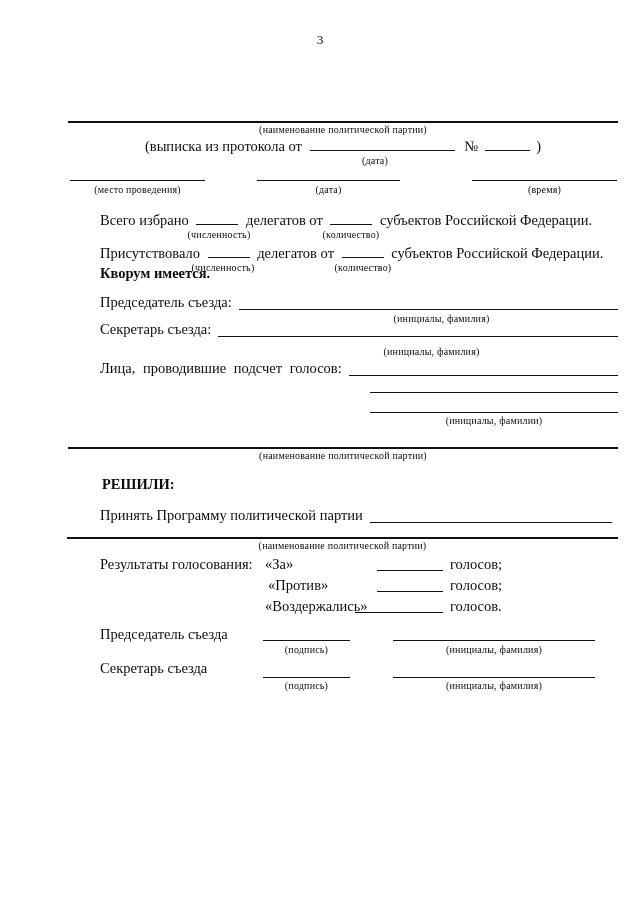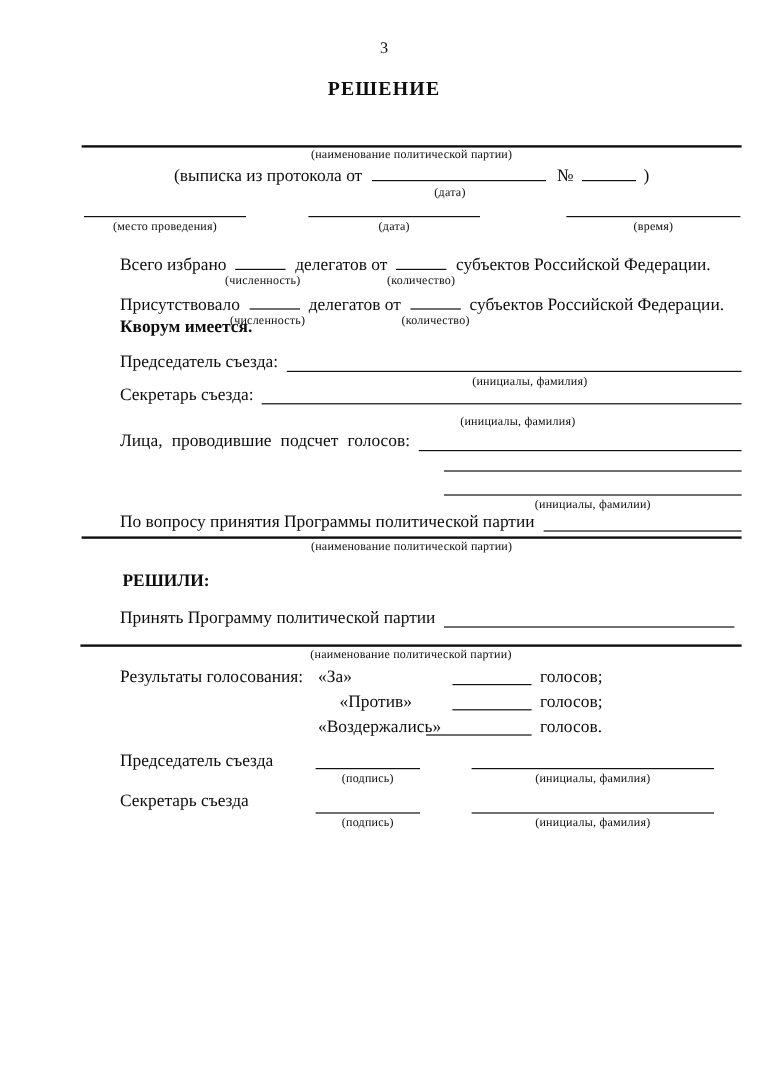--- a/index.html
+++ b/index.html
@@ -45,21 +45,20 @@
   .line-h { line-height: 17px; }
   .wide-words { word-spacing: 4px; }
 </style>
 </head>
 <body>
 
 <div class="page">
 
   <div class="abs center pagenum" style="top:32px; left:0; width:640px;">3</div>
 
-  <div class="abs center title bold" style="top:64px; left:0; width:640px;">РЕШЕНИЕ</div>
 
   <div class="abs rule" style="top:112px; left:68px; width:550px;"></div>
   <div class="abs center small" style="top:124px; left:68px; width:550px;">(наименование политической партии)</div>
 
   <div class="abs center" style="top:137px; left:68px; width:550px; height:17px; line-height:17px;">
     <span>(выписка из протокола от</span>
     <span class="blank" style="width:145px; margin:0 5px;"></span>
     <span>№</span>
     <span class="blank" style="width:45px; margin:0 3px;"></span>
     <span>)</span>
@@ -108,24 +107,20 @@
   <div class="abs center small" style="top:346px; left:245px; width:373px;">(инициалы, фамилия)</div>
 
   <div class="abs fill-row" style="top:360px; left:100px; width:518px;">
     <span class="lbl wide-words">Лица, проводившие подсчет голосов:</span>
     <span class="fill"></span>
   </div>
   <div class="abs blank" style="top:379px; left:370px; width:248px;"></div>
   <div class="abs blank" style="top:399px; left:370px; width:248px;"></div>
   <div class="abs center small" style="top:415px; left:370px; width:248px;">(инициалы, фамилии)</div>
 
-  <div class="abs fill-row" style="top:427px; left:100px; width:518px;">
-    <span class="lbl">По вопросу принятия Программы политической партии</span>
-    <span class="fill"></span>
-  </div>
 
   <div class="abs rule" style="top:438px; left:68px; width:550px;"></div>
   <div class="abs center small" style="top:450px; left:68px; width:550px;">(наименование политической партии)</div>
 
   <div class="abs bold line-h" style="top:476px; left:102px;">РЕШИЛИ:</div>
 
   <div class="abs fill-row" style="top:507px; left:100px; width:512px;">
     <span class="lbl">Принять Программу политической партии</span>
     <span class="fill"></span>
   </div>
@@ -133,21 +128,21 @@
   <div class="abs rule" style="top:528px; left:67px; width:551px;"></div>
   <div class="abs center small" style="top:540px; left:67px; width:551px;">(наименование политической партии)</div>
 
   <div class="abs" style="top:556px; left:0; width:540px; height:18px;">
     <span class="abs line-h" style="left:100px;">Результаты голосования:</span>
     <span class="abs line-h" style="left:265px;">«За»</span>
     <span class="abs blank" style="left:377px; top:1px; width:66px;"></span>
     <span class="abs line-h" style="left:450px;">голосов;</span>
   </div>
   <div class="abs" style="top:577px; left:0; width:640px; height:18px;">
-    <span class="abs line-h" style="left:283px;text-align:right;">«Против»</span>
+    <span class="abs line-h" style="left:268px;text-align:right;">«Против»</span>
     <span class="abs blank" style="left:377px; top:1px; width:66px;"></span>
     <span class="abs line-h" style="left:450px;">голосов;</span>
   </div>
   <div class="abs" style="top:598px; left:0; width:640px; height:18px;">
     <span class="abs line-h" style="left:265px;">«Воздержались»</span>
     <span class="abs blank" style="left:355px; top:1px; width:88px;"></span>
     <span class="abs line-h" style="left:450px;font-family:Liberation Serif, serif;">голосов.</span>
   </div>
 
   <div class="abs line-h" style="top:626px; left:100px;">Председатель съезда</div>

